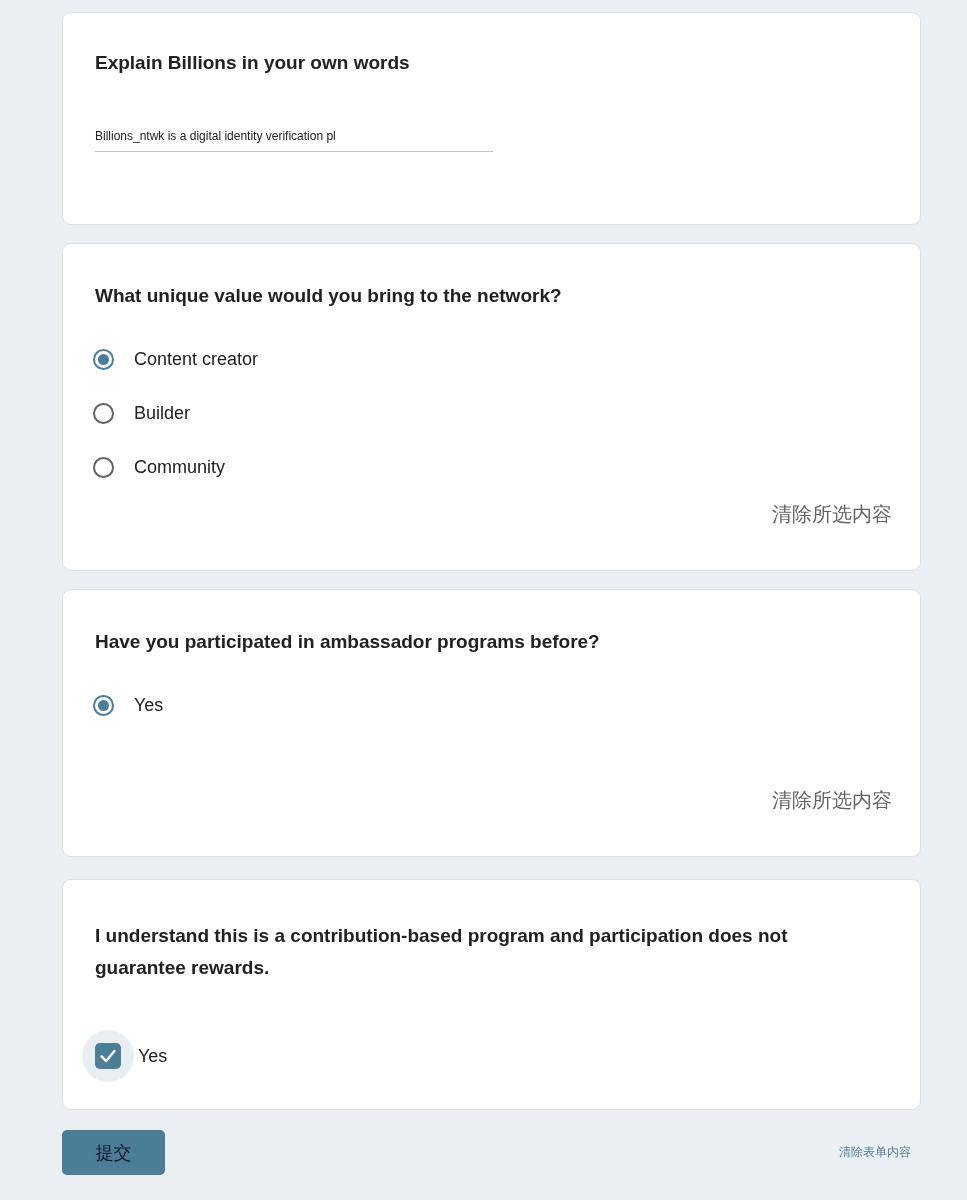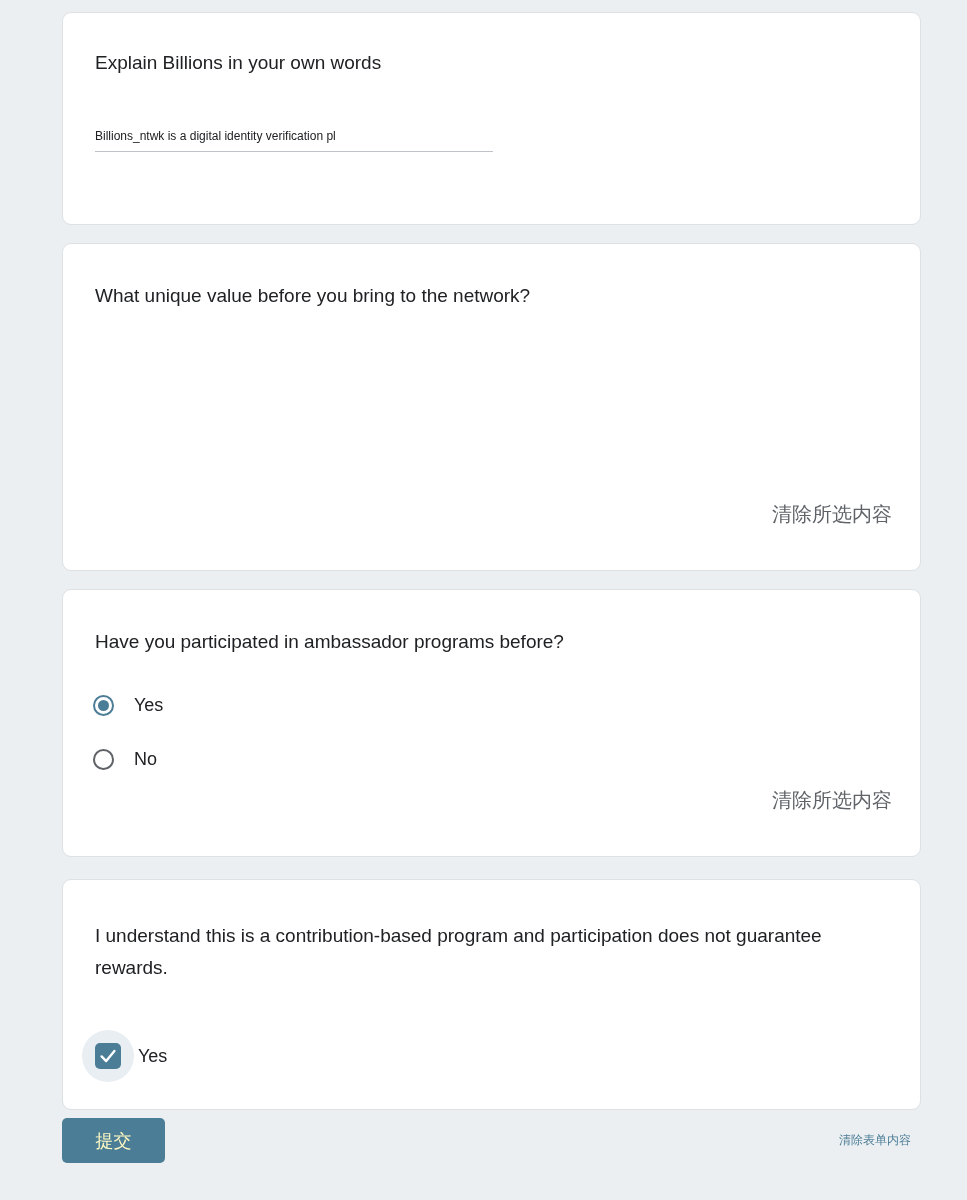--- a/index.html
+++ b/index.html
@@ -12,21 +12,21 @@
     overflow: hidden;
   }
   .page { padding: 12px 46px 0 62px; }
   .card {
     position: relative;
     background: var(--card-bg, #ffffff);
     border: 1px solid var(--card-border, #dde1e4);
     border-radius: 9px;
     width: 859px;
   }
-  .q-title { font-size: 19px; line-height: 24px; font-weight: 400; }
+  .q-title { font-size: 19px; line-height: 24px; font-weight: 700; }
 
   
   .card-1 { height: 213px; padding: 38px 32px 0; margin-bottom: 18px; }
   .answer-input {
     display: block;
     margin-top: 54px;
     width: 398px;
     border: none;
     border-bottom: 1px solid var(--underline, #bfc3c7);
     border-radius: 0;
@@ -63,21 +63,21 @@
   .clear-selection {
     position: absolute;
     right: 28px; bottom: 42px;
     font-size: 20px;
     color: var(--text-muted, #5f6368);
     cursor: pointer;
     user-select: none;
   }
 
   
-  .card-4 { height: 231px; padding: 40px 32px 0; margin-bottom: 8px; }
+  .card-4 { height: 231px; padding: 40px 32px 0; margin-bottom: 20px; }
   .card-4 .q-title { line-height: 32px; max-width: 745px; }
   .checkbox-row { display: flex; align-items: center; margin-top: 46px; margin-left: -13px; cursor: pointer; }
   .halo {
     width: 52px; height: 52px; border-radius: 50%;
     background: var(--halo, #e9eef2);
     display: flex; align-items: center; justify-content: center;
     flex: none;
   }
   .checkbox {
     width: 26px; height: 26px;
@@ -86,21 +86,21 @@
     display: flex; align-items: center; justify-content: center;
   }
   .checkbox svg { display: block; }
   .checkbox-row .option-label { margin-left: 4px; }
 
   
   .footer { width: 859px; display: flex; align-items: center; justify-content: space-between; }
   .submit-btn {
     width: 103px; height: 45px;
     background: var(--accent, #4c7d96);
-    color: #fef9c3;
+    color: #0f172a;
     border: none; border-radius: 5px;
     font-size: 18px;
     font-family: inherit;
     cursor: pointer;
     text-align: center;
   }
   .clear-form {
     color: var(--accent, #4c7d96);
     font-size: 12px;
     margin-right: 10px;
@@ -112,34 +112,44 @@
 <body>
 
 <div class="page">
 
   <div class="card card-1">
     <div class="q-title">Explain Billions in your own words</div>
     <input class="answer-input" type="text" readonly="" value="Billions_ntwk is a digital identity verification pl" style="">
   </div>
 
   <div class="card card-2">
-    <div class="q-title">What unique value before you bring to the network?</div>
+    <div class="q-title">What unique value would you bring to the network?</div>
+    <div class="options">
+      <div class="option-row">
+        <span class="radio selected"></span>
+        <span class="option-label">Content creator</span>
+      </div>
+      <div class="option-row">
+        <span class="radio"></span>
+        <span class="option-label">Builder</span>
+      </div>
+      <div class="option-row">
+        <span class="radio"></span>
+        <span class="option-label">Community</span>
+      </div>
+    </div>
     <span class="clear-selection">清除所选内容</span>
   </div>
 
   <div class="card card-3">
     <div class="q-title">Have you participated in ambassador programs before?</div>
     <div class="options">
       <div class="option-row">
         <span class="radio selected"></span>
         <span class="option-label">Yes</span>
-      </div>
-      <div class="option-row">
-        <span class="radio"></span>
-        <span class="option-label">No</span>
       </div>
     </div>
     <span class="clear-selection">清除所选内容</span>
   </div>
 
   <div class="card card-4">
     <div class="q-title">I understand this is a contribution-based program and participation does not guarantee rewards.</div>
     <div class="checkbox-row">
       <span class="halo">
         <span class="checkbox">

